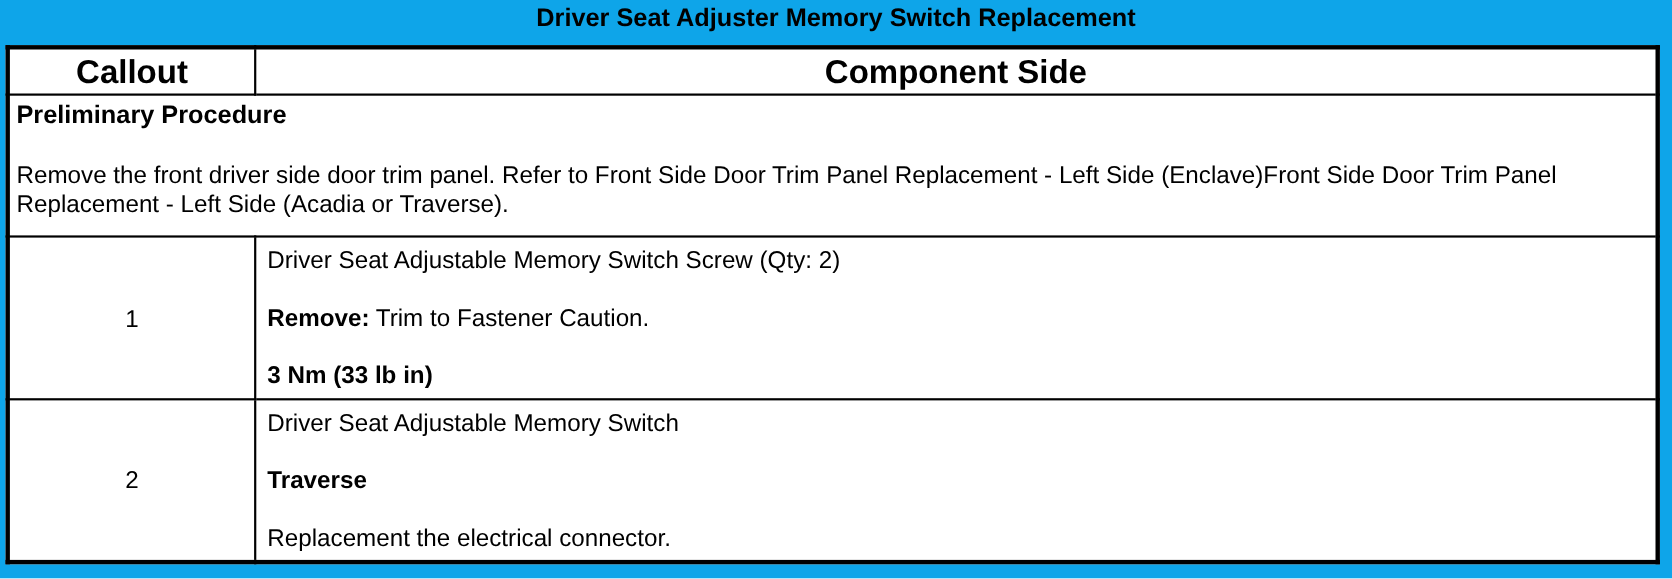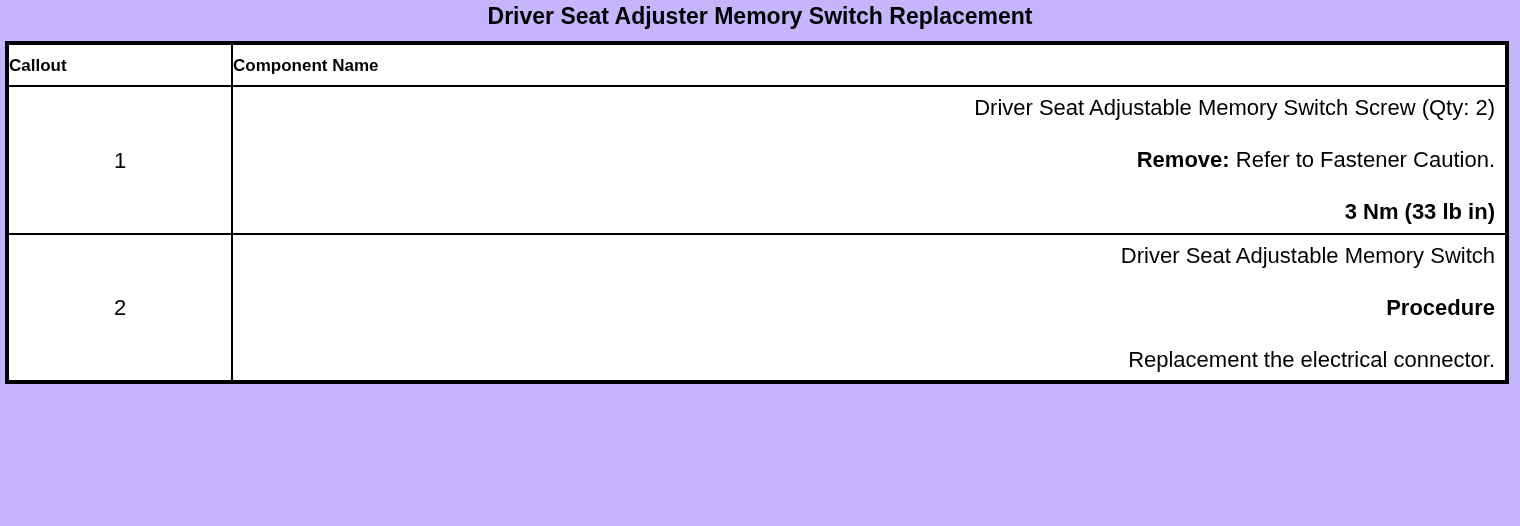--- a/index.html
+++ b/index.html
@@ -6,21 +6,21 @@
     margin: 0;
     padding: 0;
     background: #ffffff;
     color: #000000;
     font-family: "Liberation Sans", "DejaVu Sans", sans-serif;
   }
   .page {
     position: relative;
     width: 1520px;
     height: 526px;
-    background: #c4b5fd;
+    background: #0ea5e9;
     overflow: hidden;
   }
   .doc-title {
     margin: 0;
     padding-top: 3px;
     text-align: center;
     font-size: 23px;
     font-weight: bold;
     line-height: 26px;
   }
@@ -41,23 +41,23 @@
   }
   th, td {
     font-size: 22px;
     line-height: 27px;
     vertical-align: top;
     overflow: hidden;
   }
   th.col-callout { width: 225px; }
   tr.header-row th {
     height: 40px;
-    font-size: 17px;
+    font-size: 30px;
     font-weight: bold;
-    text-align: left;
+    text-align: center;
     vertical-align: middle;
     padding: 0;
   }
   tr.prelim-row td {
     height: 119px;
     padding: 4px 8px 4px 6px;
   }
   .prelim-heading {
     font-weight: bold;
     font-size: 23px;
@@ -66,21 +66,20 @@
   .prelim-body {
     margin: 27px 0 0 0;
   }
   td.callout-cell {
     text-align: center;
     vertical-align: middle;
     padding: 0;
   }
   td.component-cell {
     padding: 7px 10px 7px 10px;
-    text-align: right;
   }
   tr.data-row { height: 148px; }
   .component-cell p { margin: 0; }
   .component-cell p + p { margin-top: 25px; }
   .b { font-weight: bold; }
 </style>
 </head>
 <body>
 
 <div class="page">
@@ -88,37 +87,43 @@
   <h1 class="doc-title">Driver Seat Adjuster Memory Switch Replacement</h1>
 
   <table class="spec-table">
     <colgroup>
       <col style="width:225px">
       <col>
     </colgroup>
     <tbody>
       <tr class="header-row">
         <th class="col-callout">Callout</th>
-        <th>Component Name</th>
+        <th>Component Side</th>
       </tr>
 
+      <tr class="prelim-row">
+        <td colspan="2">
+          <p class="prelim-heading">Preliminary Procedure</p>
+          <p class="prelim-body">Remove the front driver side door trim panel. Refer to Front Side Door Trim Panel Replacement - Left Side (Enclave)Front Side Door Trim Panel Replacement - Left Side (Acadia or Traverse).</p>
+        </td>
+      </tr>
 
       <tr class="data-row">
         <td class="callout-cell">1</td>
         <td class="component-cell">
           <p>Driver Seat Adjustable Memory Switch Screw (Qty: 2)</p>
-          <p><span class="b">Remove:</span><span> Refer to Fastener Caution.</span></p>
+          <p><span class="b">Remove:</span><span> Trim to Fastener Caution.</span></p>
           <p class="b">3 Nm (33 lb in)</p>
         </td>
       </tr>
 
       <tr class="data-row">
         <td class="callout-cell">2</td>
         <td class="component-cell">
           <p>Driver Seat Adjustable Memory Switch</p>
-          <p class="b">Procedure</p>
+          <p class="b">Traverse</p>
           <p>Replacement the electrical connector.</p>
         </td>
       </tr>
     </tbody>
   </table>
 
 </div>
 
 </body></html>

